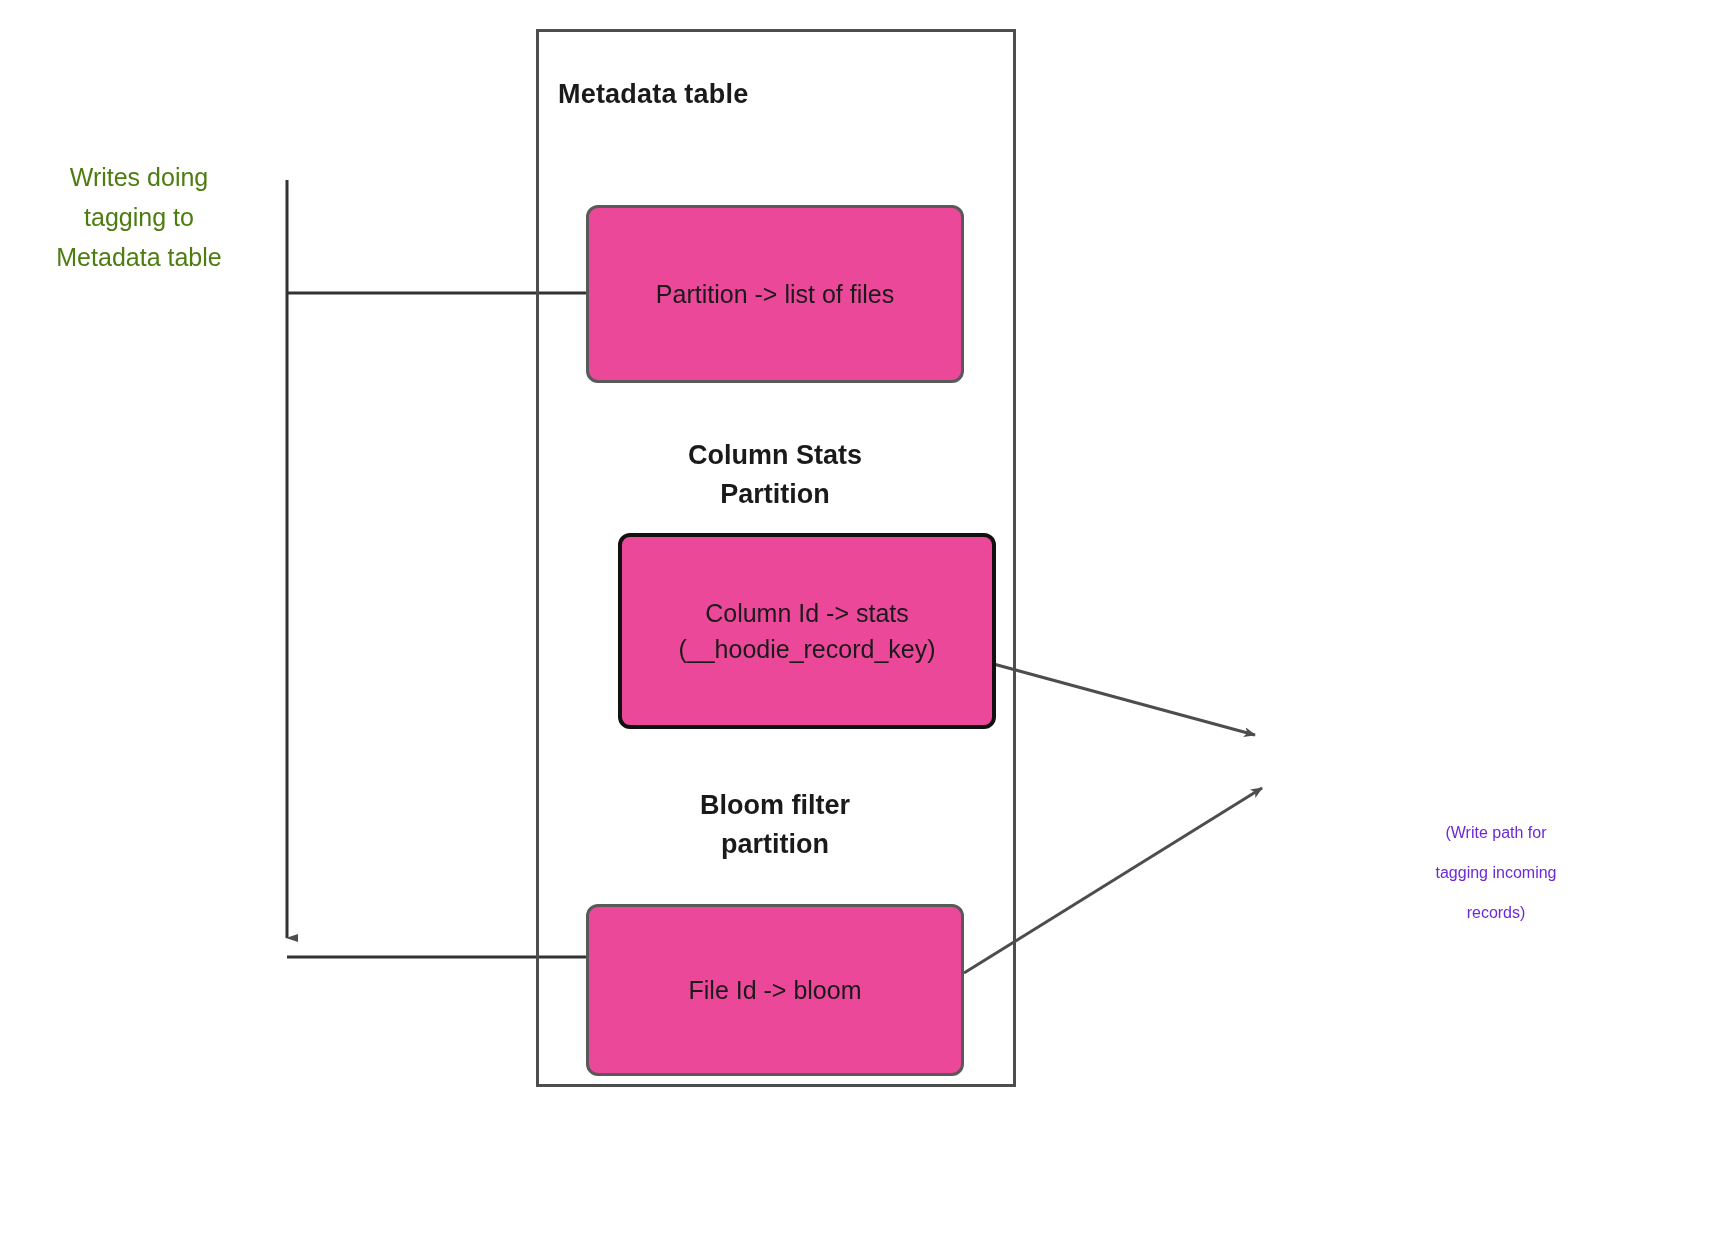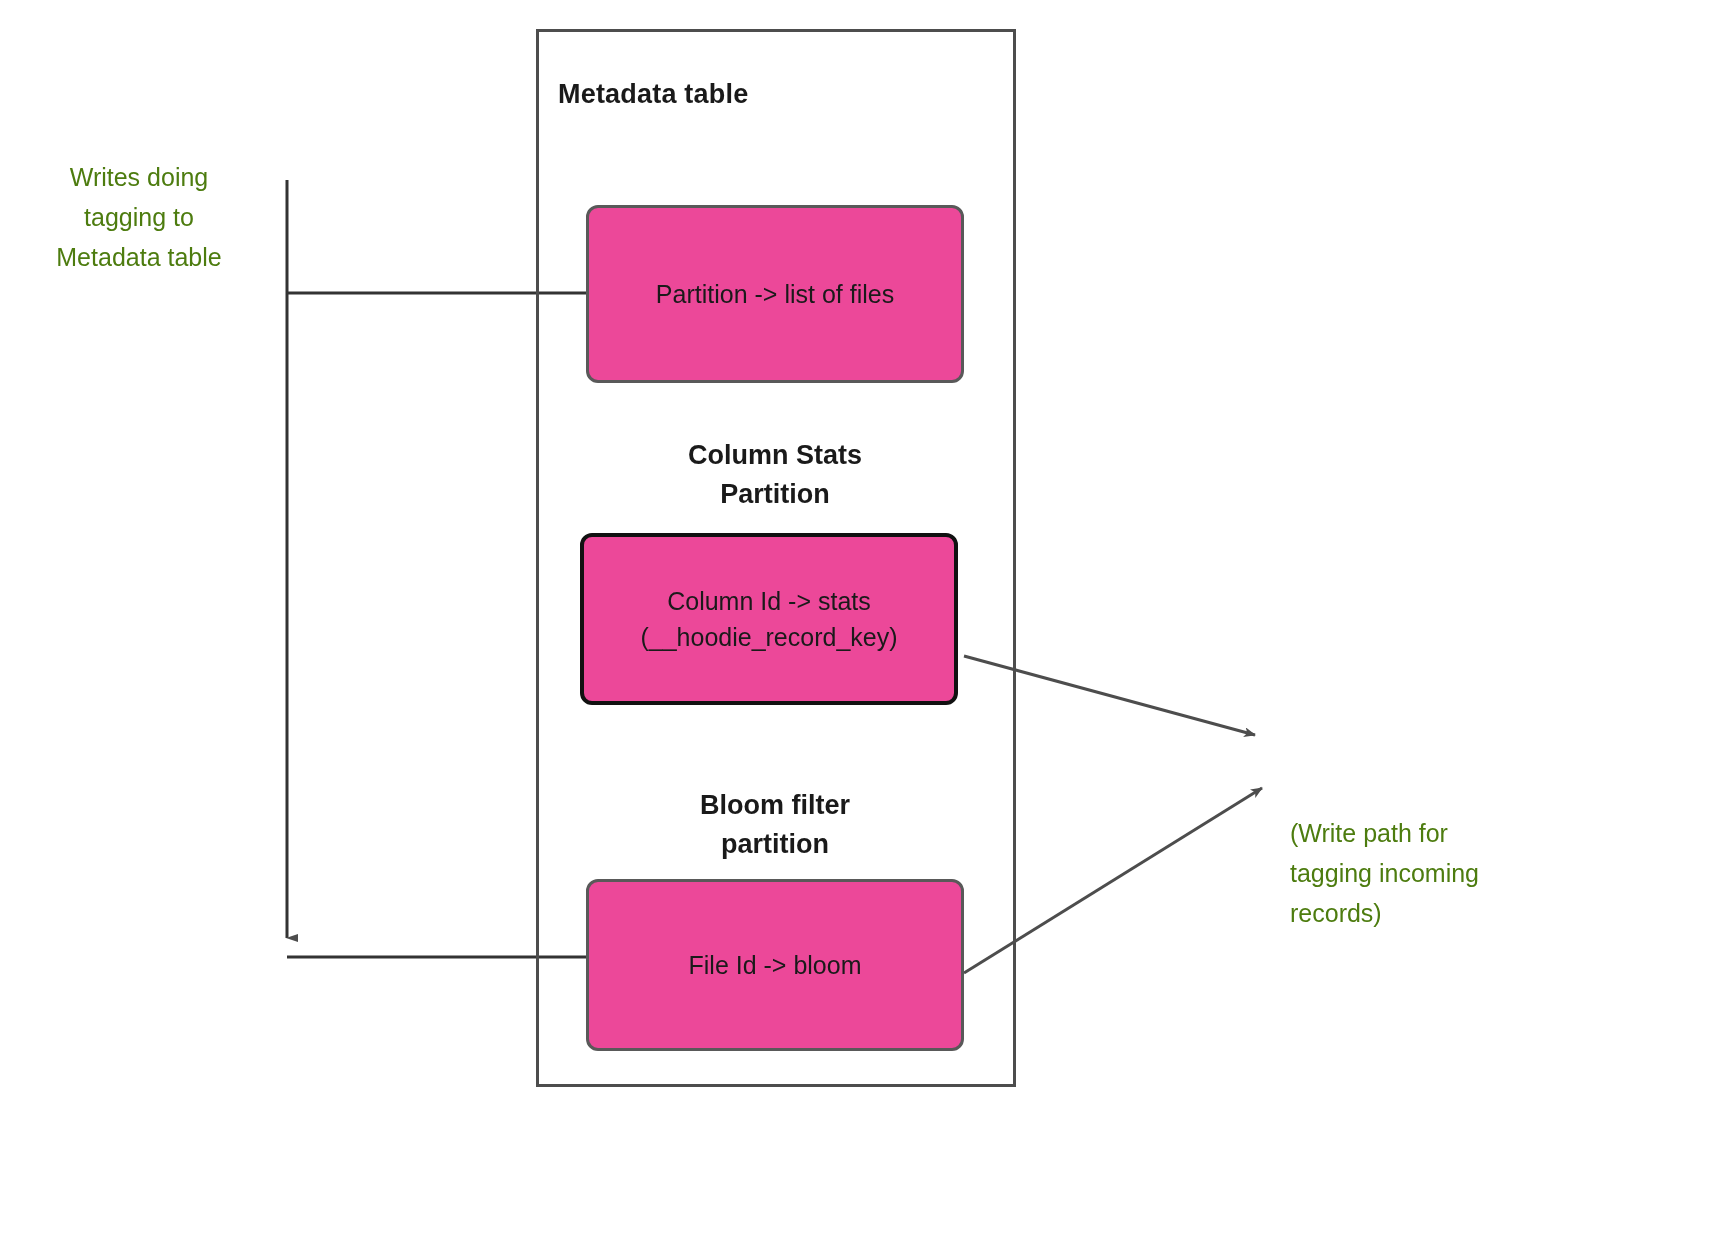--- a/index.html
+++ b/index.html
@@ -72,23 +72,23 @@
     display: flex;
     align-items: center;
     justify-content: center;
     text-align: center;
     font-size: 25px;
     line-height: 36px;
     color: #1a1a1a;
     padding: 0 10px;
   }
   #files-box   { left: 586px; top: 205px; width: 378px; height: 178px; }
-  #colstats-box{ left: 580px; top: 533px; width: 378px; height: 172px;
+  #colstats-box{ left: 618px; top: 533px; width: 378px; height: 196px;
                  border-color: #111111; border-width: 4px; }
-  #bloom-box   { left: 586px; top: 879px; width: 378px; height: 172px; }
+  #bloom-box   { left: 586px; top: 904px; width: 378px; height: 172px; }
   .inner-box .line2 { display: block; }
 
   
   .left-note {
     position: absolute;
     left: 14px;
     top: 157px;
     width: 250px;
     text-align: center;
     font-size: 25px;
@@ -103,24 +103,24 @@
     text-align: center;
     font-size: 27px;
     font-weight: bold;
     color: #1a1a1a;
   }
   .right-note {
     position: absolute;
     left: 1290px;
     top: 813px;
     width: 412px;
-    text-align: left;
-    font-size: 25px;
+    text-align: center;
+    font-size: 16px;
     line-height: 40px;
-    color: #4d7c0f;
+    color: #6d28d9;
   }
 </style>
 </head>
 <body>
 
 <div id="canvas">
 
   <svg id="wires" viewBox="0 0 1718 1244" xmlns="http://www.w3.org/2000/svg">
     <defs>
       <marker id="arrowDown" markerWidth="14" markerHeight="14" refX="4" refY="11" orient="auto" markerUnits="userSpaceOnUse">

